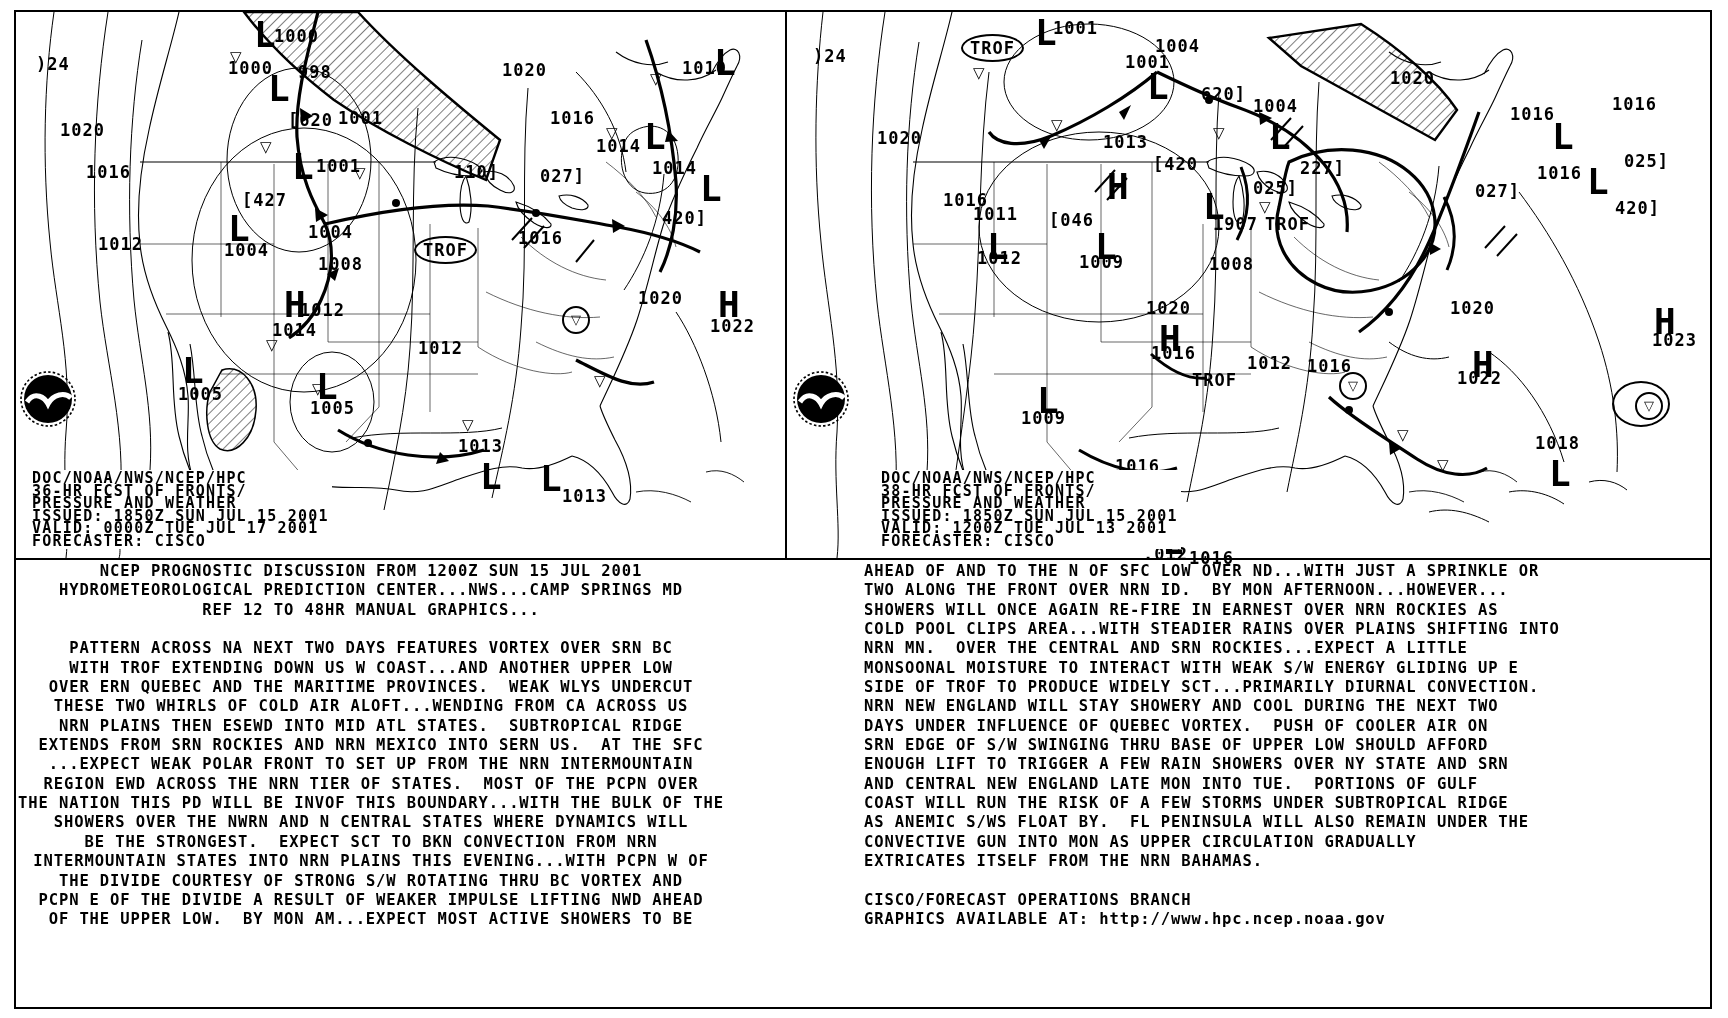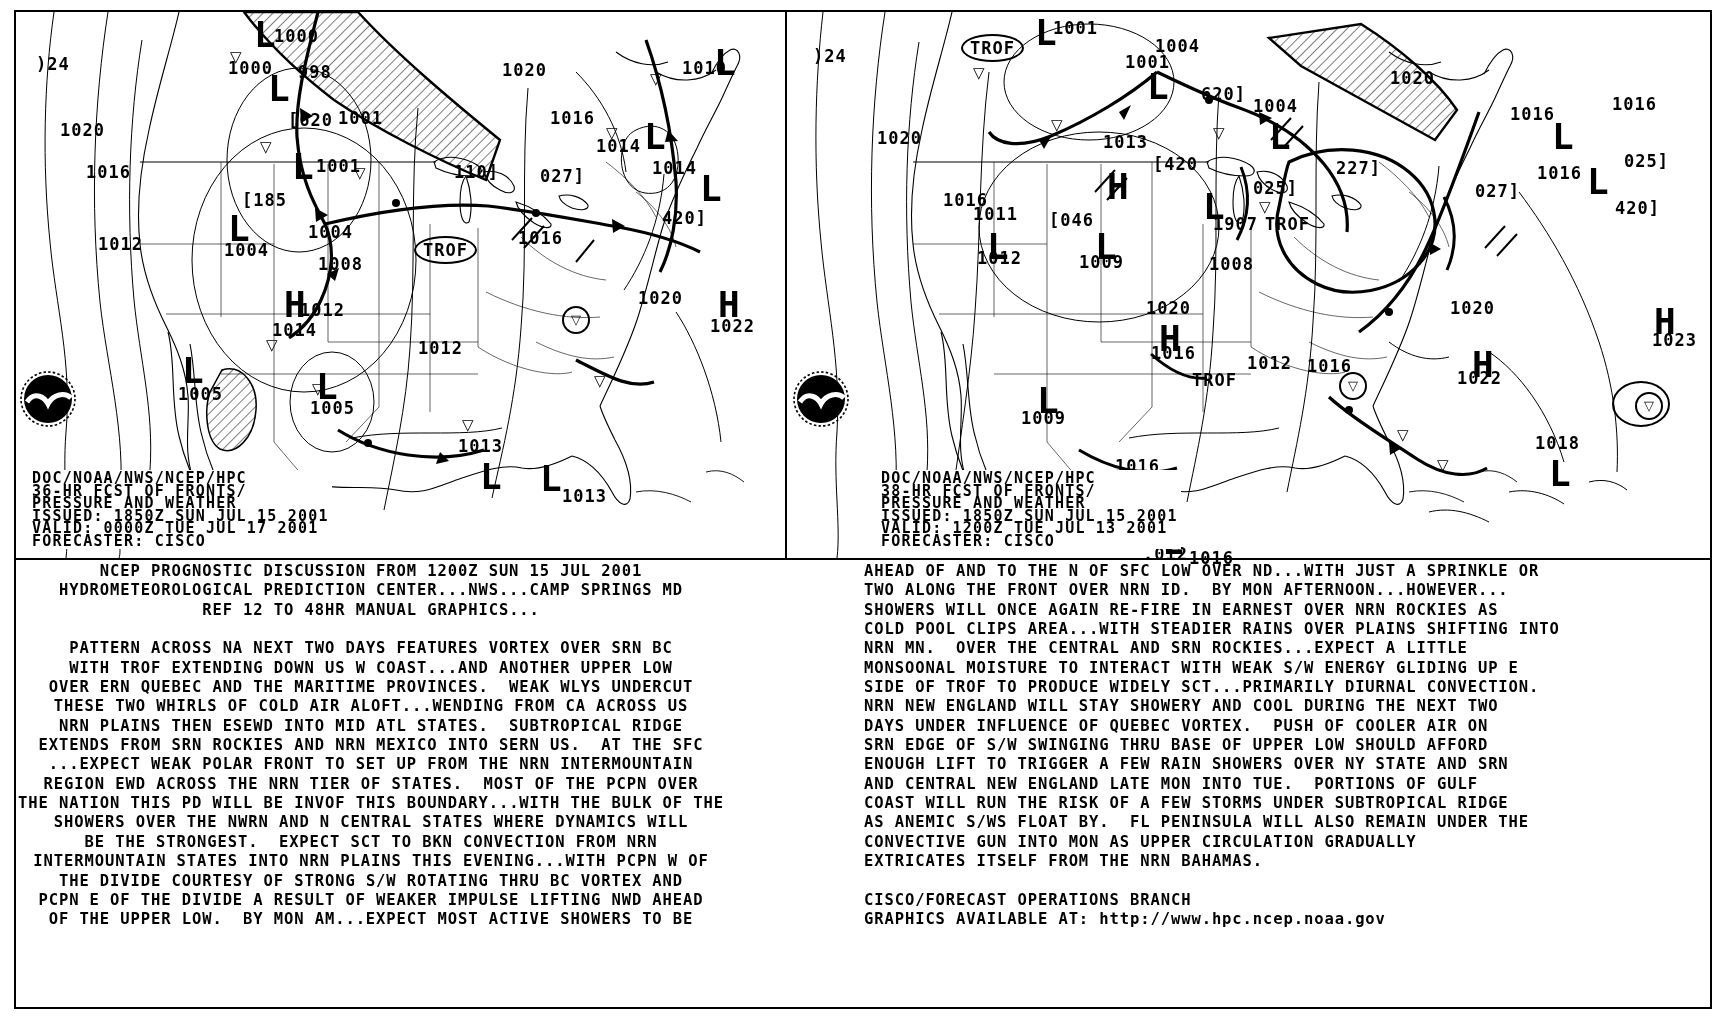--- a/index.html
+++ b/index.html
@@ -135,21 +135,21 @@
         <span class="lbl n" style="left: 82px; top: 222px;">1012</span>
         <span class="lbl h" style="left: 238px; top: 2px;">L</span>
         <span class="lbl n" style="left: 258px; top: 14px;">1000</span>
         <span class="lbl n" style="left: 212px; top: 46px;">1000</span>
         <span class="lbl h" style="left: 252px; top: 56px;">L</span>
         <span class="lbl n" style="left: 282px; top: 50px;">998</span>
         <span class="lbl n" style="left: 252px; top: 98px; margin-left: 20px;">[620</span>
         <span class="lbl n" style="left: 322px; top: 96px;">1001</span>
         <span class="lbl h" style="left: 276px; top: 134px;">L</span>
         <span class="lbl n" style="left: 300px; top: 144px;">1001</span>
-        <span class="lbl n" style="left: 226px; top: 178px;">[185</span>
+        <span class="lbl n" style="left: 226px; top: 178px;">[427</span>
         <span class="lbl h" style="left: 212px; top: 196px;">L</span>
         <span class="lbl n" style="left: 208px; top: 228px;">1004</span>
         <span class="lbl n" style="left: 292px; top: 210px;">1004</span>
         <span class="lbl n" style="left: 302px; top: 242px;">1008</span>
         <span class="lbl t oval" style="left: 398px; top: 224px;">TROF</span>
         <span class="lbl n" style="left: 502px; top: 216px;">1016</span>
         <span class="lbl h" style="left: 268px; top: 272px;">H</span>
         <span class="lbl n" style="left: 284px; top: 288px;">1012</span>
         <span class="lbl n" style="left: 256px; top: 308px;">1014</span>
         <span class="lbl h" style="left: 166px; top: 338px;">L</span>
@@ -287,21 +287,21 @@
         <span class="lbl t" style="left: 403px; top: 358px;">TROF</span>
         <span class="lbl h" style="left: 248px; top: 368px;">L</span>
         <span class="lbl n" style="left: 232px; top: 396px;">1009</span>
         <span class="lbl n" style="left: 326px; top: 444px;">1016</span>
         <span class="lbl n" style="left: 458px; top: 341px;">1012</span>
         <span class="lbl n" style="left: 518px; top: 344px;">1016</span>
         <span class="lbl n" style="left: 601px; top: 56px;">1020</span>
         <span class="lbl n" style="left: 721px; top: 92px;">1016</span>
         <span class="lbl h" style="left: 763px; top: 104px;">L</span>
         <span class="lbl n" style="left: 823px; top: 82px;">1016</span>
-        <span class="lbl n" style="left: 547px; top: 146px;">227]</span>
+        <span class="lbl n" style="left: 511px; top: 146px;">227]</span>
         <span class="lbl n" style="left: 686px; top: 169px;">027]</span>
         <span class="lbl n" style="left: 748px; top: 151px;">1016</span>
         <span class="lbl h" style="left: 798px; top: 149px;">L</span>
         <span class="lbl n" style="left: 835px; top: 139px;">025]</span>
         <span class="lbl n" style="left: 826px; top: 186px;">420]</span>
         <span class="lbl n" style="left: 661px; top: 286px;">1020</span>
         <span class="lbl h" style="left: 865px; top: 289px;">H</span>
         <span class="lbl n" style="left: 863px; top: 318px; text-align: center;">1023</span>
         <span class="lbl h" style="left: 683px; top: 332px;">H</span>
         <span class="lbl n" style="left: 668px; top: 356px;">1022</span>

